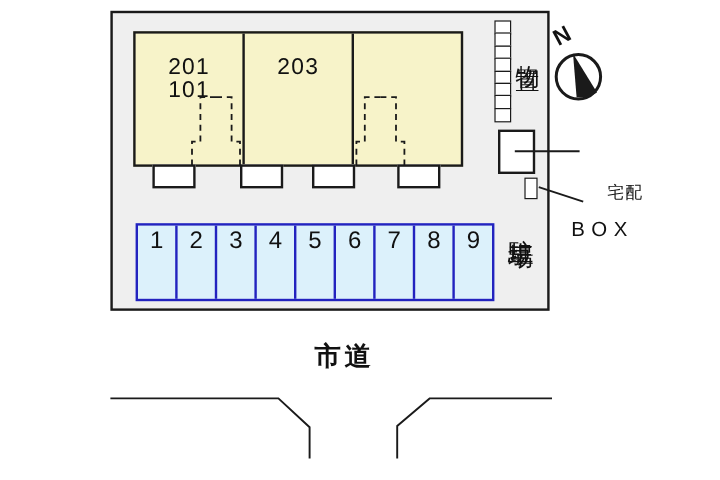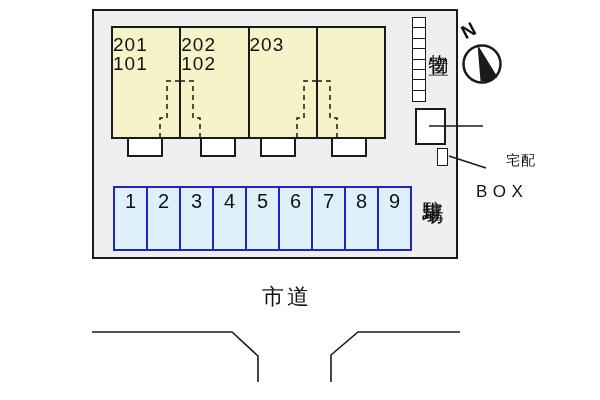--- a/index.html
+++ b/index.html
@@ -17,21 +17,21 @@
   }
 
   
   .building {
     left:111px; top:26px; width:275px; height:113px;
     background:#f7f3c9; border:2px solid #1a1a1a; box-sizing:border-box;
     display:flex;
   }
   .unit {
     flex:1; border-right:2px solid #1a1a1a; box-sizing:border-box;
-    padding-top:8px;
+    text-align:center; padding-top:20px;
     font-size:19px; line-height:18.5px; letter-spacing:1px;
   }
   .unit:last-child { border-right:none; }
 
   
   .porch {
     background:#ffffff; border:2px solid #1a1a1a; box-sizing:border-box;
     width:36px; height:20px; top:137px;
   }
 
@@ -65,41 +65,37 @@
   }
   .stall:last-child { border-right:none; }
 
   
   .v-label { writing-mode:vertical-rl; text-orientation:upright; letter-spacing:2px; }
   .lbl-storage   { left:426px; top:39px;  font-size:20px; }
   .lbl-parkinglot{ left:419px; top:183px; font-size:21px; }
   .lbl-bike      { left:484px; top:114px; font-size:21px; letter-spacing:1px; }
   .lbl-takuhai   { left:486px; top:152px; font-size:14px; letter-spacing:1px;margin-left:20px; }
   .lbl-boxtxt    { left:476px; top:182px; font-size:17px; letter-spacing:0.32em; }
-  .lbl-road      { left:262px; top:282px; font-size:22px; letter-spacing:3px; }
+  .lbl-road      { left:262px; top:282px; font-size:22px; letter-spacing:3px;font-weight:bold; }
   .lbl-north     { left:462px; top:20px;  font-size:19px; font-weight:bold;
                    transform:rotate(-28deg); }
 
   svg.overlay { position:absolute; left:0; top:0; pointer-events:none; }
 </style>
 </head>
 <body>
 
 <div class="canvas">
 
   <div class="abs site"></div>
 
   <div class="abs building">
     <div class="unit">
       <div>201</div>
       <div>101</div>
-    </div>
-    <div class="unit">
-      <div>202</div>
-      <div>102</div>
     </div>
     <div class="unit">
       <div>203</div>
     </div>
     <div class="unit">
     </div>
   </div>
 
   <div class="abs porch" style="left:127px;"></div>
   <div class="abs porch" style="left:200px;"></div>

